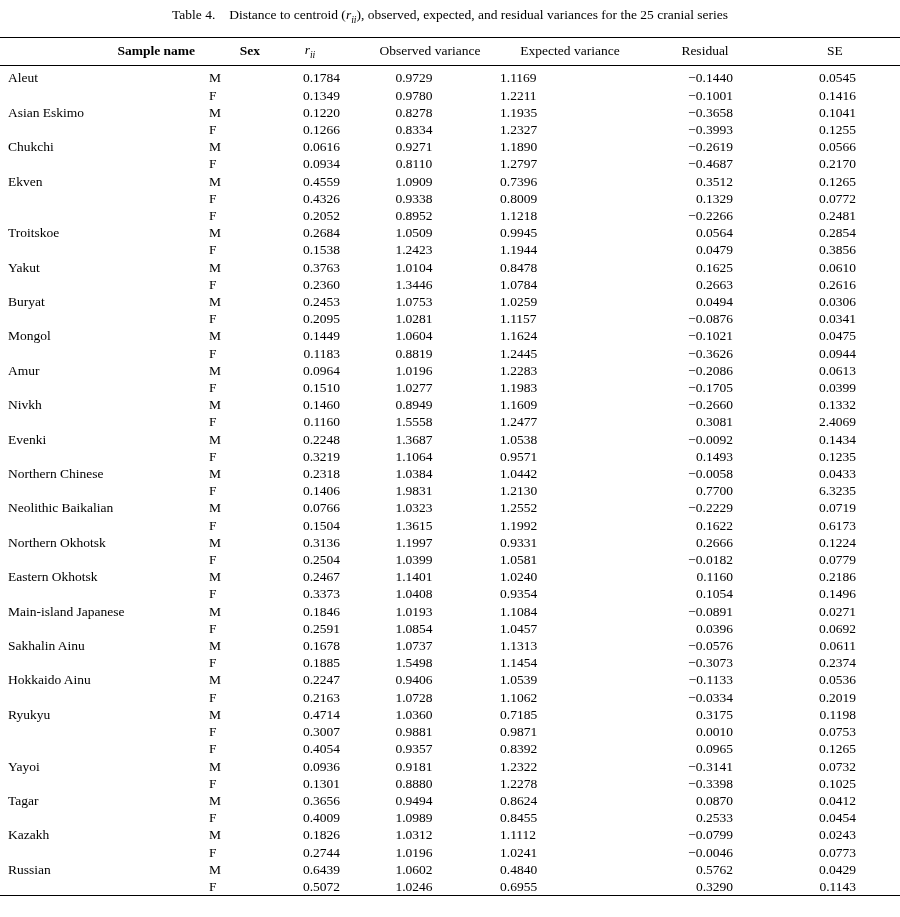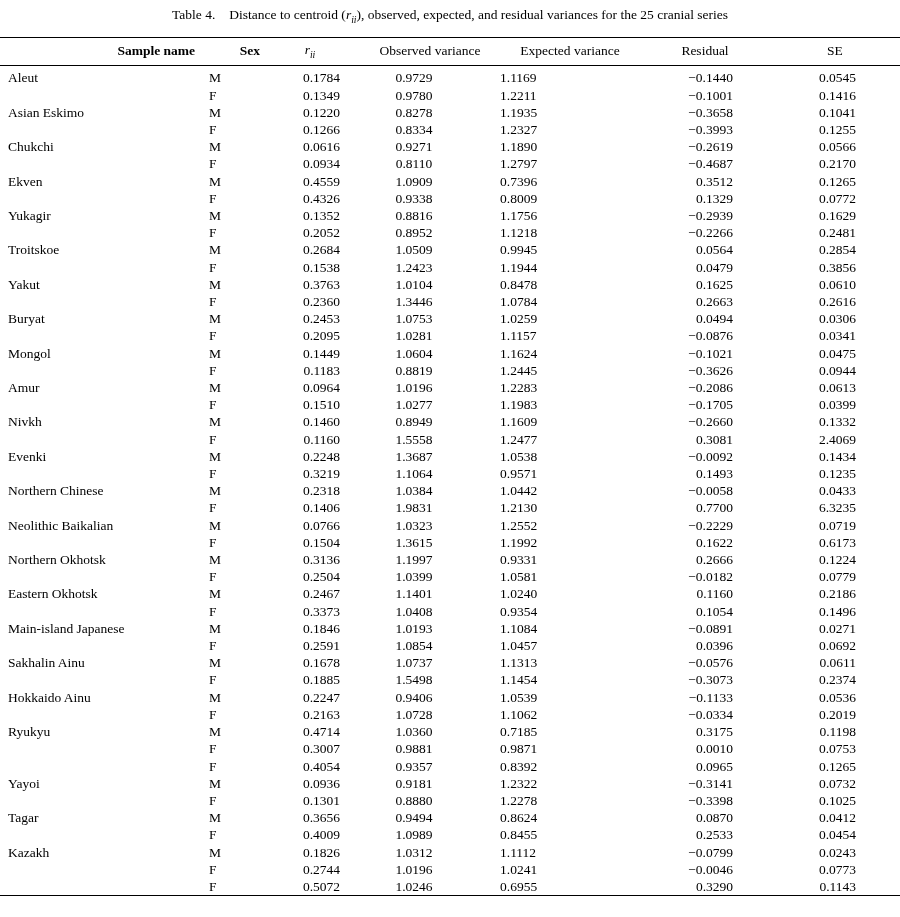--- a/index.html
+++ b/index.html
@@ -168,29 +168,20 @@
         <tr>
           <td></td>
           <td>F</td>
           <td>0.4326</td>
           <td>0.9338</td>
           <td>0.8009</td>
           <td>0.1329</td>
           <td>0.0772</td>
         </tr>
         <tr>
-          <td>Yukagir</td>
-          <td>M</td>
-          <td>0.1352</td>
-          <td>0.8816</td>
-          <td>1.1756</td>
-          <td>−0.2939</td>
-          <td>0.1629</td>
-        </tr>
-        <tr>
           <td></td>
           <td>F</td>
           <td>0.2052</td>
           <td>0.8952</td>
           <td>1.1218</td>
           <td>−0.2266</td>
           <td>0.2481</td>
         </tr>
         <tr>
           <td>Troitskoe</td>
@@ -517,20 +508,29 @@
           <td>0.0243</td>
         </tr>
         <tr>
           <td></td>
           <td>F</td>
           <td>0.2744</td>
           <td>1.0196</td>
           <td>1.0241</td>
           <td>−0.0046</td>
           <td>0.0773</td>
+        </tr>
+        <tr>
+          <td>Russian</td>
+          <td>M</td>
+          <td>0.6439</td>
+          <td>1.0602</td>
+          <td>0.4840</td>
+          <td>0.5762</td>
+          <td>0.0429</td>
         </tr>
         <tr>
           <td></td>
           <td>F</td>
           <td>0.5072</td>
           <td>1.0246</td>
           <td>0.6955</td>
           <td>0.3290</td>
           <td>0.1143</td>
         </tr>

